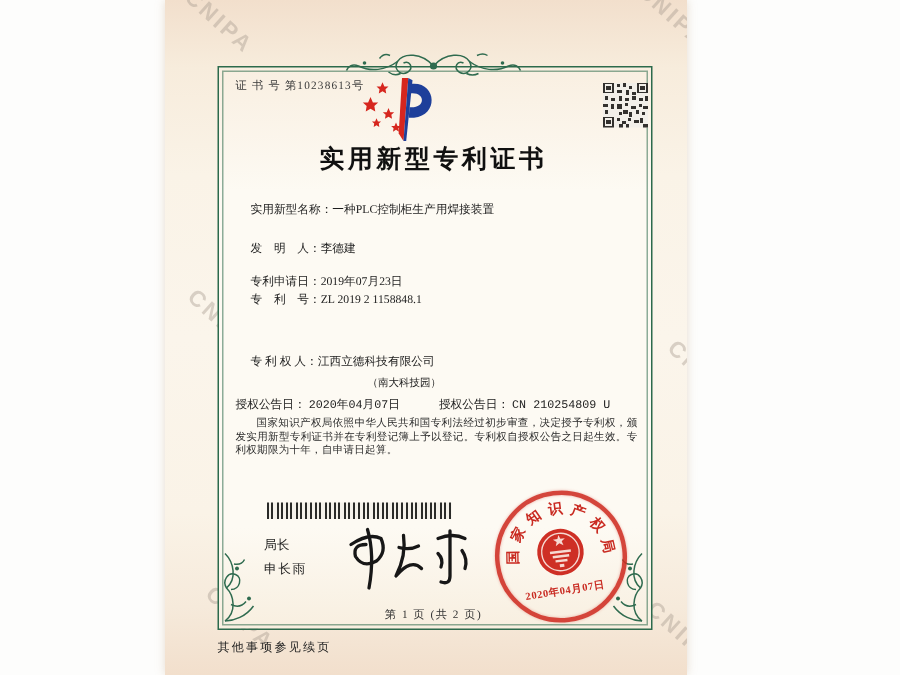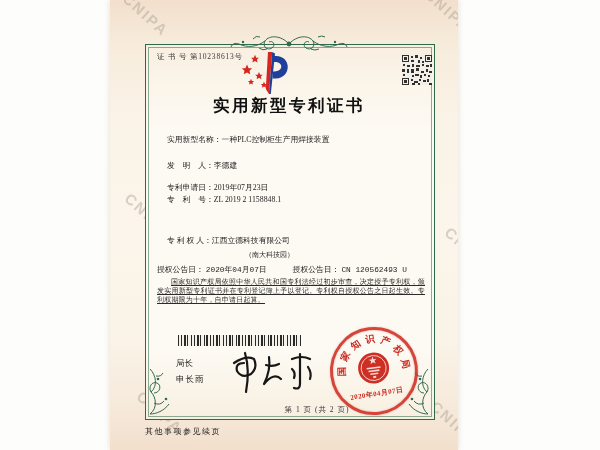--- a/index.html
+++ b/index.html
@@ -23,37 +23,37 @@
   .qr{left:292px;top:55px;width:30px;height:30px;}
   .title{left:35px;top:95px;width:288px;text-align:center;font-size:16.5px;font-weight:bold;
          letter-spacing:2.5px;color:#101010;}
   .row{left:57px;width:268px;font-size:7.8px;white-space:nowrap;color:#222;}
   .row .lbl{display:inline-block;color:#222;}
   .row .val{color:#1d1d1d;}
   .addr .val{font-size:7px;}
   .grantrow span{margin-right:2px;font-family:Liberation Mono, monospace;}
   .grant-gap{display:inline-block;width:22px;}
   .paras{left:47px;top:262px;width:268px;font-size:7px;line-height:8.9px;text-align:justify;
-         color:#2b2b2b;letter-spacing:.2px;text-decoration:underline;}
+         color:#2b2b2b;letter-spacing:.2px;}
   .paras p{margin:0;text-indent:14px;}
   .barcode{left:68px;top:335px;width:123px;height:11px;
            background:repeating-linear-gradient(90deg,#2a2a28 0,#2a2a28 1.4px,#f4f1ea 1.4px,#f4f1ea 2.8px,#2a2a28 2.8px,#2a2a28 4.1px,#f4f1ea 4.1px,#f4f1ea 6.4px);}
   .dir1{left:66px;top:358px;font-size:8.5px;color:#1c1c1c;}
   .dir2{left:66px;top:374px;font-size:8.5px;color:#1c1c1c;letter-spacing:1px;}
   .sig{left:116px;top:348px;}
   .seal{left:220px;top:327px;width:88px;height:88px;z-index:5;transform:rotate(-7deg);}
   .seal-ring{position:absolute;inset:0;border-radius:50%;border:3px solid rgba(206,43,33,.88);
              box-shadow:0 0 2px rgba(206,43,33,.35), inset 0 0 2px rgba(206,43,33,.35);}
   .seal-ch{position:absolute;left:50%;top:50%;width:12px;height:12px;margin:-6px 0 0 -6px;
            text-align:center;font-size:9.5px;font-weight:bold;color:#c92a21;
            transform:rotate(var(--a)) translateY(-32px);}
   .seal-emblem{position:absolute;left:50%;top:47%;transform:translate(-50%,-50%);}
   .seal-date{position:absolute;left:50%;top:62px;transform:translateX(-50%) rotate(-2deg);
              white-space:nowrap;font-size:7px;color:#c92a21;font-weight:bold;letter-spacing:.4px;}
-  .pageinfo{left:35px;top:405px;width:288px;text-align:center;font-size:7.5px;color:#333;letter-spacing:1px;padding-left:28px;}
+  .pageinfo{left:35px;top:405px;width:288px;text-align:center;font-size:7.5px;color:#333;letter-spacing:1px;}
   .footnote{left:35px;top:426px;width:288px;text-align:left;font-size:8px;color:#222;letter-spacing:1.5px;}
 </style>
 </head>
 <body>
 
 <div class="canvas">
   <div class="page">
 
     <span class="wm" style="left:8px;top:6px">CNIPA</span>
     <span class="wm" style="left:310px;top:2px">CNIPA</span>
@@ -182,21 +182,21 @@
     <div class="abs row" style="top:182px">
       <span class="lbl">专利申请日：</span><span class="val">2019年07月23日</span>
     </div>
     <div class="abs row" style="top:235px">
       <span class="lbl">专 利 权 人：</span><span class="val">江西立德科技有限公司</span>
     </div>
     <div class="abs row addr" style="top:250px;left:135px">
       <span class="val">（南大科技园）</span>
     </div>
     <div class="abs row grantrow" style="top:264px;left:47px">
-      <span class="lbl" style="width:auto">授权公告日：</span><span class="val">2020年04月07日</span><span class="grant-gap"></span><span class="lbl" style="width:auto">授权公告日：</span><span class="val">CN 120562493 U</span>
+      <span class="lbl" style="width:auto">授权公告日：</span><span class="val">2020年04月07日</span><span class="grant-gap"></span><span class="lbl" style="width:auto">授权公告日：</span><span class="val">CN 210254809 U</span>
     </div>
 
     <div class="abs paras" style="top:278px">
       <p>国家知识产权局依照中华人民共和国专利法经过初步审查，决定授予专利权，颁发实用新型专利证书并在专利登记簿上予以登记。专利权自授权公告之日起生效。专利权期限为十年，自申请日起算。</p>
     </div>
 
     <div class="abs barcode"></div>
 
     <div class="abs dir1">局长</div>
     <div class="abs dir2">申长雨</div>

